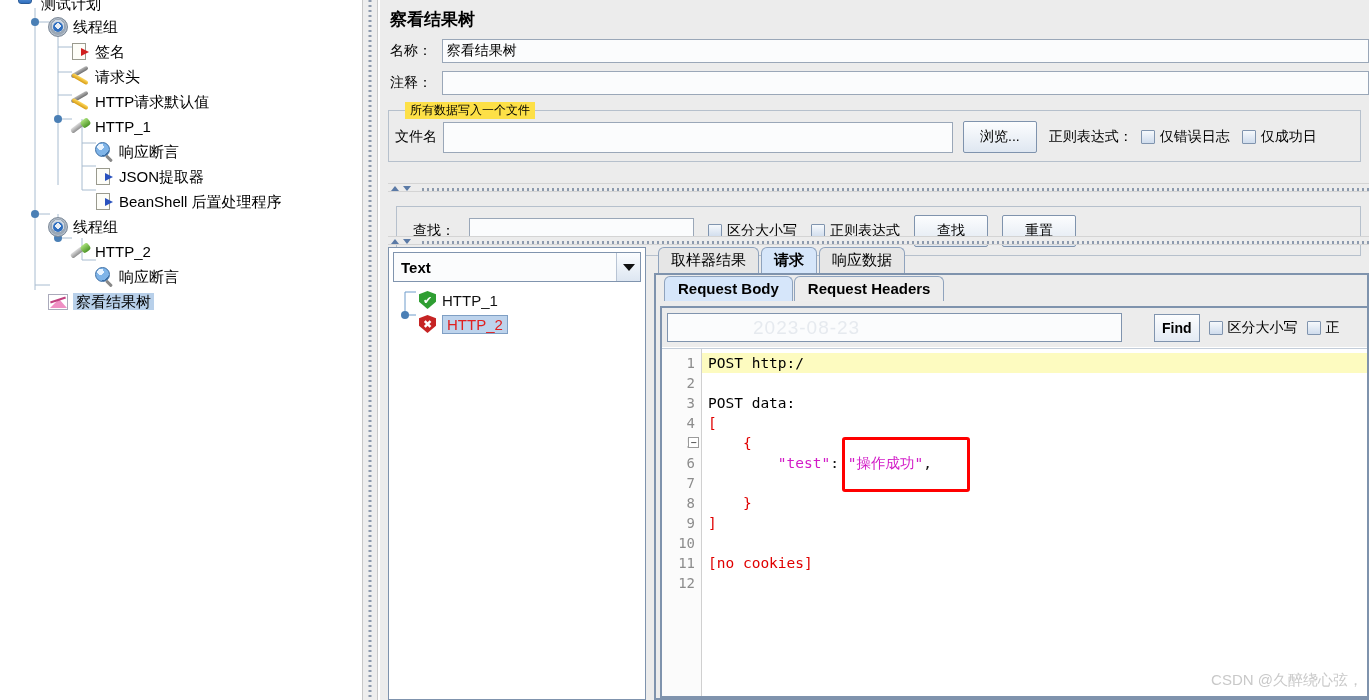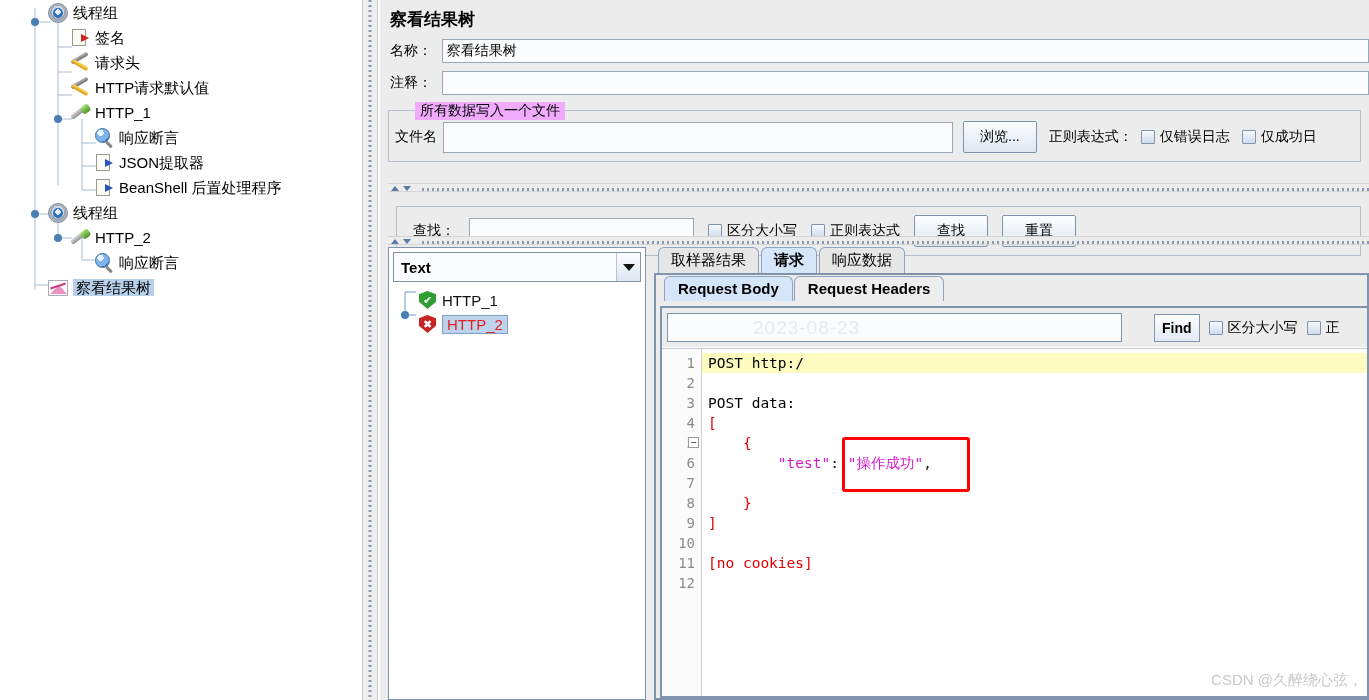--- a/index.html
+++ b/index.html
@@ -101,22 +101,22 @@
     background:#fbfcfd; border:1px solid #9aa7b8; height:24px;
     font-size:14px; padding:2px 4px; outline:none; color:#000;
     font-family:"Liberation Sans", sans-serif;
   }
 
   .group {
     margin: 6px 8px 0 8px; border:1px solid #b6c0cc; position:relative;
     padding: 10px 6px 8px 6px; background:#ececec;
   }
   .group > .gtitle {
-    position:absolute; top:-9px; left:26px; background:#f0abfc;
-    padding:0 5px; font-size:14px;
+    position:absolute; top:-9px; left:16px; background:#fde047;
+    padding:0 5px; font-size:12px;
   }
   .grow { display:flex; align-items:center; gap:0; }
 
   .jbtn {
     background: linear-gradient(#fcfdfe, #dfe7f1);
     border:1px solid #7f93ad; border-radius:2px;
     font-size:14px; padding:4px 12px; cursor:pointer; color:#000;
     font-family:"Liberation Sans", sans-serif;
   }
 
@@ -278,20 +278,26 @@
       <g fill="#4a7fb5">
         <circle cx="35" cy="22" r="4"></circle>
         <circle cx="35" cy="214" r="4"></circle>
         <circle cx="58" cy="119" r="4"></circle>
         <circle cx="58" cy="238" r="4"></circle>
       </g>
     </svg>
 
     <div class="tree" style="position:relative; padding-top:0;">
 
+      <div class="tnode" style="padding-left:14px; height:14px; overflow:hidden;">
+        <span class="ico" style="margin-top:-8px;">
+          <span style="position:absolute;left:4px;top:-2px;width:14px;height:14px;border-radius:3px;background:linear-gradient(#8fbce8,#2f6fc0);border:1px solid #2b5b96;"></span>
+        </span>
+        <span class="tlabel" style="margin-top:-7px;">测试计划</span>
+      </div>
 
       <div class="tnode" style="padding-left:46px;">
         <span class="ico">
             <span class="ic-gear"></span>
           </span>
         <span class="tlabel">线程组</span>
       </div>
 
       <div class="tnode" style="padding-left:68px;">
         <span class="ico">

